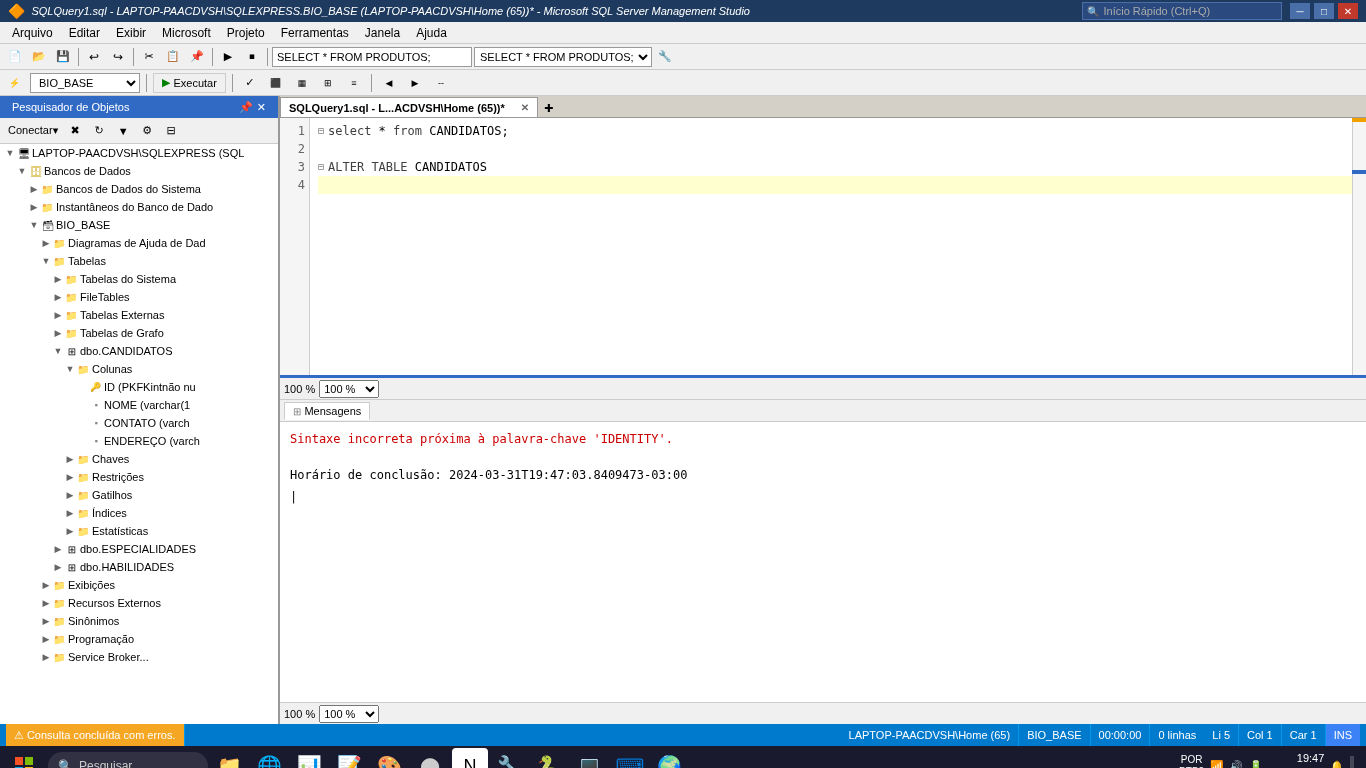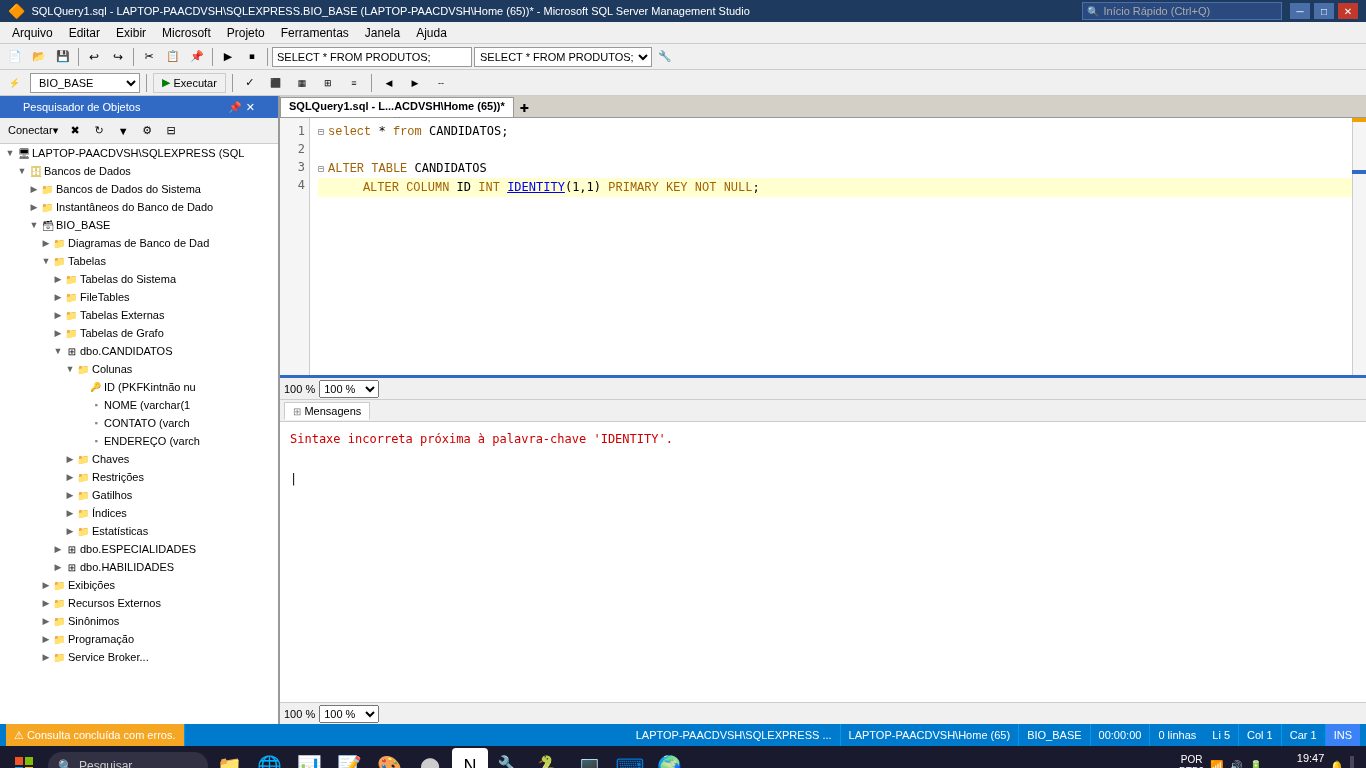--- a/index.html
+++ b/index.html
@@ -8,21 +8,21 @@
     
     #titlebar {
       background: #1e3a5f;
       color: white;
       height: 22px;
       display: flex;
       align-items: center;
       padding: 0 8px;
       font-size: 11px;
     }
-    #titlebar .title-text { flex: 1; }
+    #titlebar .title-text { flex: 1; font-style: italic; }
     #titlebar .win-controls { display: flex; gap: 4px; }
     #titlebar .win-btn { width: 20px; height: 16px; background: #4a6ea8; color: white; font-size: 10px; display: flex; align-items: center; justify-content: center; cursor: pointer; border: none; }
     #titlebar .win-btn.close { background: #c0392b; }
     #titlebar .search-box { background: #2a4a7f; border: 1px solid #4a6ea8; color: white; font-size: 11px; padding: 1px 4px; width: 200px; height: 18px; display: flex; align-items: center; margin-right: 8px; }
 
     
     #menubar {
       background: #f0f0f0;
       height: 22px;
       display: flex;
@@ -69,21 +69,21 @@
     #object-explorer {
       width: 280px;
       background: white;
       border-right: 2px solid #999;
       display: flex;
       flex-direction: column;
     }
     #oe-header {
       background: #316ac5;
       color: white;
-      padding: 3px 23px;
+      padding: 3px 12px;
       font-size: 11px;
       display: flex;
       align-items: center;
       justify-content: space-between;
       height: 22px;
     }
     #oe-toolbar {
       background: #f0f0f0;
       display: flex;
       align-items: center;
@@ -128,23 +128,22 @@
     }
     .tab {
       background: #e8e4de;
       border: 1px solid #999;
       border-bottom: none;
       padding: 2px 8px;
       font-size: 11px;
       cursor: pointer;
       display: flex;
       align-items: center;
-      gap: 3px;
+      gap: 16px;
       height: 20px;
-      flex-direction: column;
     }
     .tab.active {
       background: white;
       font-weight: bold;
     }
     .tab-close { font-size: 10px; color: #666; cursor: pointer; }
     .tab-add { padding: 2px 6px; font-size: 11px; cursor: pointer; }
 
     
     #sql-editor {
@@ -168,21 +167,21 @@
       text-align: right;
     }
     #sql-code {
       padding: 4px 8px;
       font-family: Consolas, monospace;
       font-size: 12px;
       line-height: 18px;
       flex: 1;
       overflow: auto;
     }
-    .kw-blue { color: #a16207; font-family: Liberation Mono, monospace; }
+    .kw-blue { color: #404040; }
 
     
     #zoom-bar {
       background: #f0f0f0;
       height: 22px;
       display: flex;
       align-items: center;
       padding: 0 4px;
       gap: 4px;
       border-bottom: 1px solid #ccc;
@@ -423,21 +422,21 @@
         <span class="tree-indent" style="width:28px;"></span>
         <span class="expand-btn">▼</span>
         <span class="tree-icon">🗃</span>
         <span class="tree-label">BIO_BASE</span>
       </div>
 
       <div class="tree-item">
         <span class="tree-indent" style="width:40px;"></span>
         <span class="expand-btn">▶</span>
         <span class="tree-icon" style="color:#c8a000;">📁</span>
-        <span class="tree-label">Diagramas de Banco de Dad</span>
+        <span class="tree-label">Diagramas de Ajuda de Dad</span>
       </div>
 
       <div class="tree-item">
         <span class="tree-indent" style="width:40px;"></span>
         <span class="expand-btn">▼</span>
         <span class="tree-icon" style="color:#c8a000;">📁</span>
         <span class="tree-label">Tabelas</span>
       </div>
 
       <div class="tree-item">
@@ -619,21 +618,20 @@
           <span style="color:#808080; font-size:10px; margin-right:4px;">⊟</span>
           <span><span class="kw-blue">select</span> * <span class="kw-blue">from</span> CANDIDATOS;</span>
         </div>
         <div style="height:18px;">&nbsp;</div>
         <div style="display:flex; align-items:center;">
           <span style="color:#808080; font-size:10px; margin-right:4px;">⊟</span>
           <span><span class="kw-blue">ALTER</span> <span class="kw-blue">TABLE</span> CANDIDATOS</span>
         </div>
         <div style="display:flex; align-items:center; background:#ffffd0;">
           <span style="width:16px;">&nbsp;</span>
-          <span>&nbsp;&nbsp;&nbsp;&nbsp;<span class="kw-blue">ALTER</span> <span class="kw-blue">COLUMN</span> ID <span class="kw-blue">INT</span> <span style="color:#0000ff; text-decoration:underline;">IDENTITY</span>(1,1) <span class="kw-blue">PRIMARY</span> <span class="kw-blue">KEY</span> <span class="kw-blue">NOT</span> <span class="kw-blue">NULL</span>;</span>
         </div>
       </div>
       <div id="editor-indicator">
         <div class="ind-mark" style="top: 0; background:#f0a000;"></div>
         <div class="ind-mark" style="top: 52px; background:#316ac5;"></div>
       </div>
     </div>
 
     <div id="zoom-bar">
       <span>100 %</span>
@@ -647,41 +645,39 @@
     <div id="results-panel">
       <div id="results-tabs">
         <div class="results-tab active">
           <span style="color:#808080; font-size:10px;">⊞</span>
           <span>Mensagens</span>
         </div>
       </div>
       <div id="messages-content">
         <div class="msg-error">Sintaxe incorreta próxima à palavra-chave 'IDENTITY'.</div>
         <div class="msg-normal">&nbsp;</div>
+        <div class="msg-normal">Horário de conclusão: 2024-03-31T19:47:03.8409473-03:00</div>
         <div style="margin-top:4px;">|</div>
       </div>
       <div id="results-zoom">
         <span>100 %</span>
         <select style="font-size:11px; height:18px; width:60px;">
           <option>100 %</option>
         </select>
       </div>
     </div>
   </div>
 
 </div>
 
 <div id="statusbar">
   <div class="status-item" style="background:#f5a623; color:white;">
     <span>⚠ Consulta concluída com erros.</span>
   </div>
   <div class="status-spacer"></div>
-  <div class="status-item" style="background:#007acc;">
-    <span>LAPTOP-PAACDVSH\SQLEXPRESS ...</span>
-  </div>
   <div class="status-item" style="background:#007acc;">
     <span>LAPTOP-PAACDVSH\Home (65)</span>
   </div>
   <div class="status-item" style="background:#007acc;">
     <span>BIO_BASE</span>
   </div>
   <div class="status-item" style="background:#007acc;">
     <span>00:00:00</span>
   </div>
   <div class="status-item" style="background:#007acc; border-right:none;">

